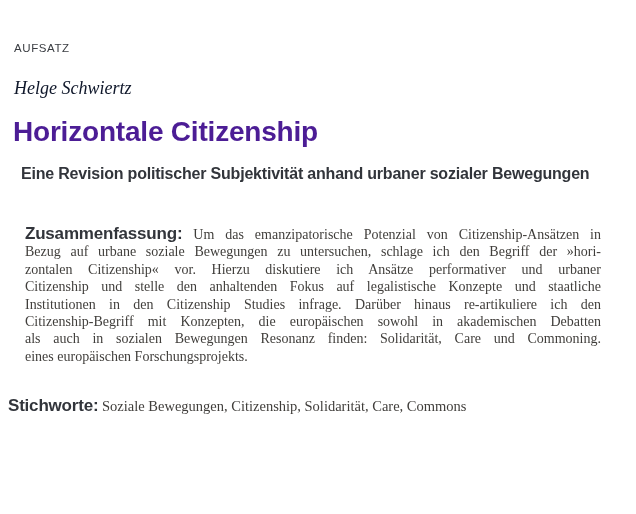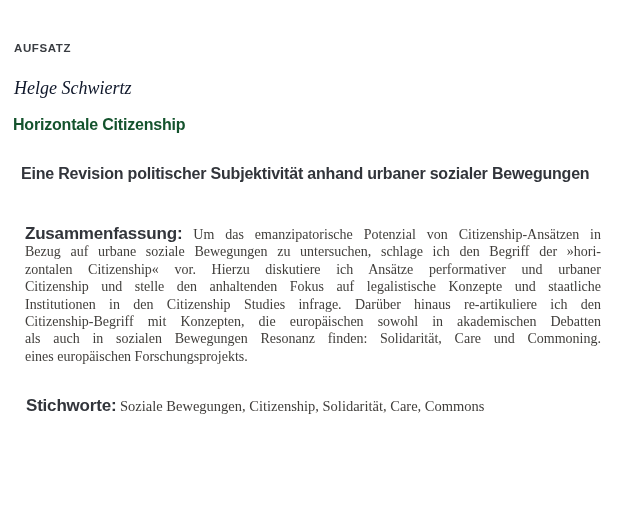--- a/index.html
+++ b/index.html
@@ -13,42 +13,42 @@
     height: 514px;
     background: #ffffff;
     overflow: hidden;
   }
   .kicker {
     position: absolute;
     left: 14px;
     top: 42px;
     font-family: "Liberation Sans", sans-serif;
     font-size: 11.5px;
-    font-weight: 700;
+    font-weight: 400;
     letter-spacing: 0.6px;
     color: #3a3d42;
   }
   .author {
     position: absolute;
     left: 14px;
     top: 78px;
     font-family: "Liberation Serif", serif;
     font-style: italic;
     font-size: 18px;
     color: #0f172a;
   }
   .title {
     position: absolute;
     left: 13px;
     top: 116px;
     font-family: "Liberation Sans", sans-serif;
-    font-size: 16px;
+    font-size: 28px;
     font-weight: 600;
     letter-spacing: -0.2px;
-    color: #14532d;
+    color: #4c1d95;
   }
   .subtitle {
     position: absolute;
     left: 13px;
     top: 157px;
     font-family: "Liberation Sans", sans-serif;
     font-size: 16px;
     font-weight: 600;
     letter-spacing: -0.2px;
     color: #32353b;
@@ -73,21 +73,21 @@
   }
   .inline-label {
     font-family: "Liberation Sans", sans-serif;
     font-weight: 700;
     font-size: 17px;
     letter-spacing: -0.2px;
     color: #32353b;
   }
   .keywords {
     position: absolute;
-    left: 26px;
+    left: 8px;
     top: 396px;
     width: 576px;
     font-family: "Liberation Serif", serif;
     font-size: 14.5px;
     color: #403e3b;
   }
 </style>
 </head>
 <body>
 

